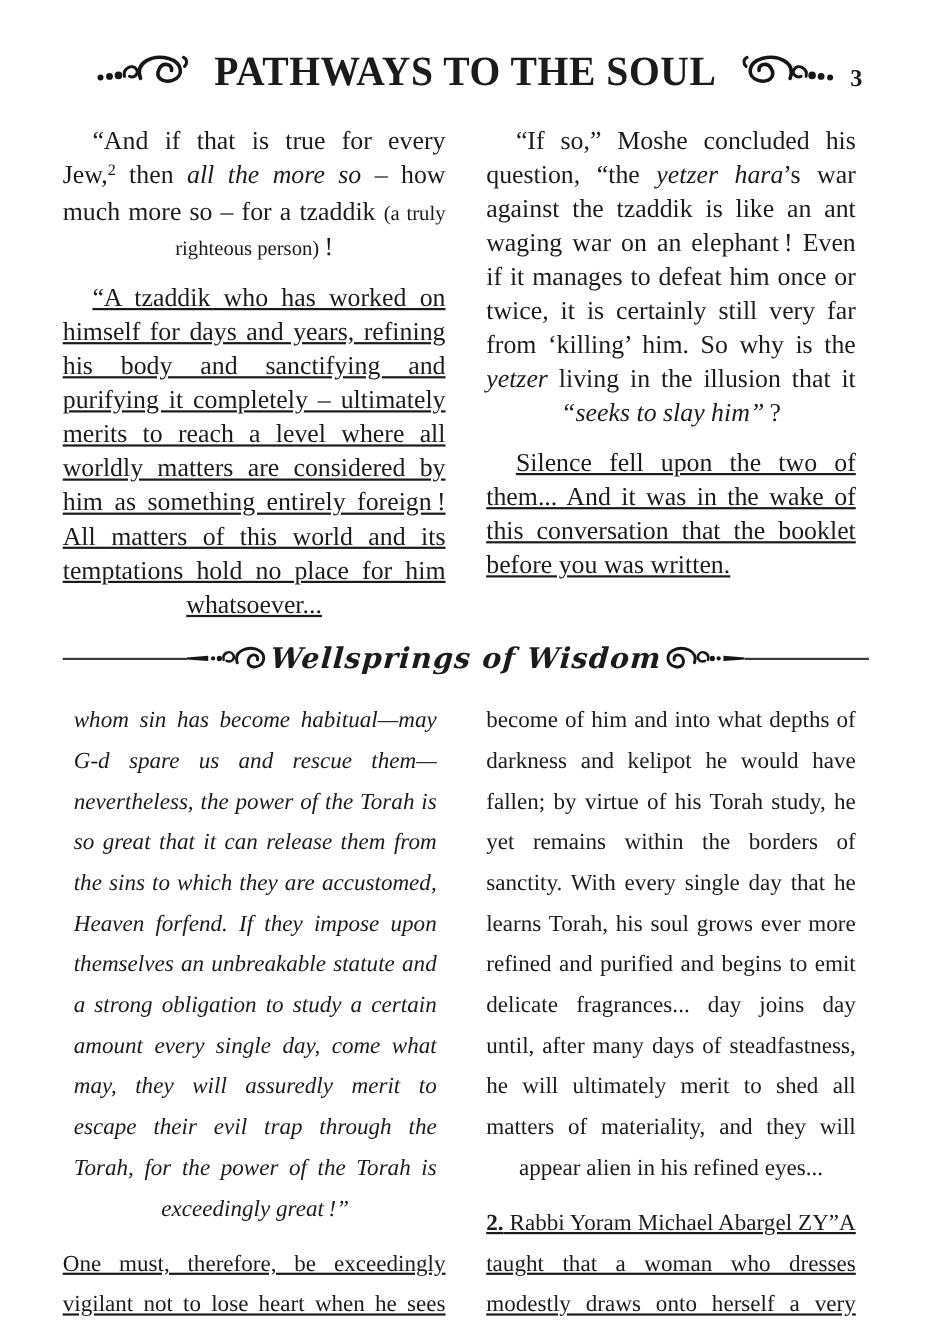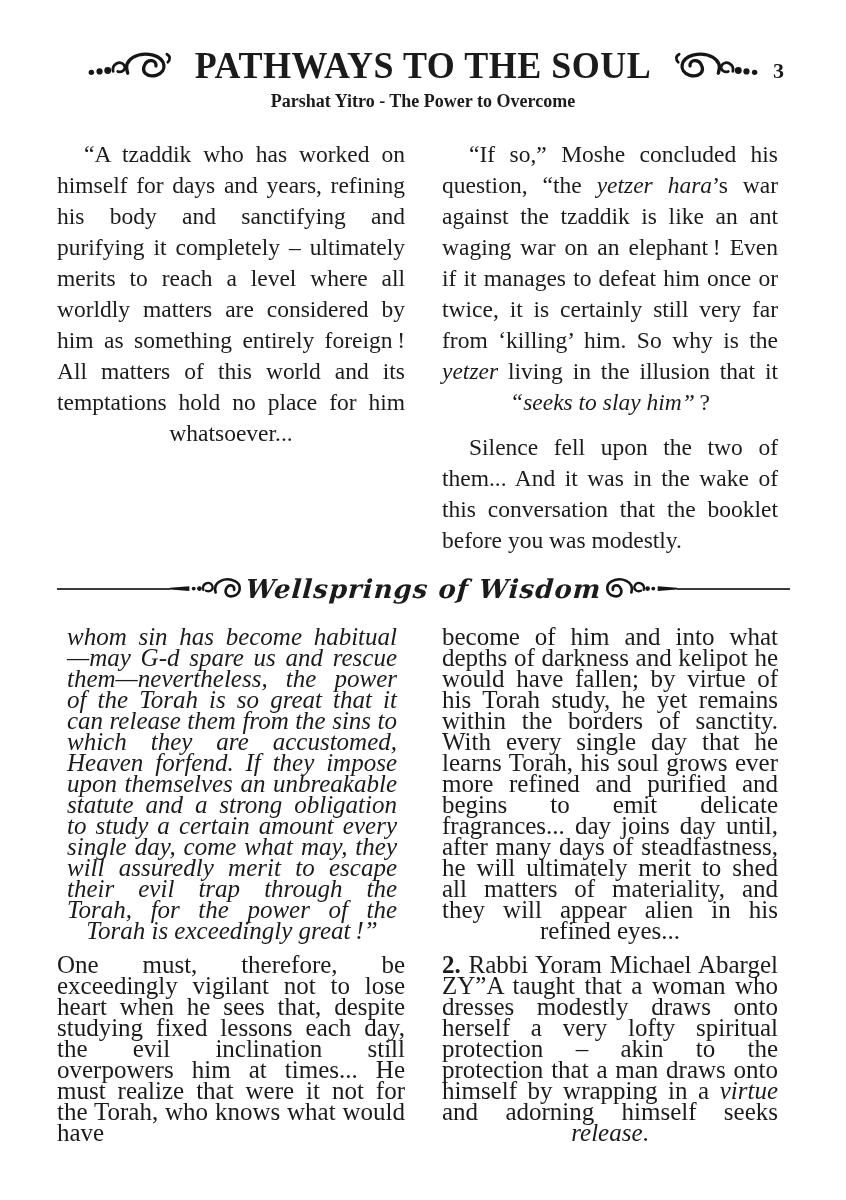--- a/index.html
+++ b/index.html
@@ -9,21 +9,21 @@
     color:#1b1b1b;
     font-family:"Liberation Serif", serif;
     overflow:hidden;
     position:relative;
   }
   .page { width:846px; height:1200px; position:relative; }
 
   
   .header { margin-top:44px; text-align:center; position:relative; }
   .title-row {
-    display:flex; align-items:flex-end; justify-content:center; gap:10px;
+    display:flex; align-items:flex-start; justify-content:center; gap:10px;
   }
   .page-title {
     font-size:36px; font-weight:bold; letter-spacing:0.5px;
     white-space:nowrap;
     transform:scaleY(1.05);
   }
   .page-number {
     position:absolute; top:14px; right:62px;
     font-size:22px; font-weight:bold;
   }
@@ -39,25 +39,25 @@
     padding-left:57px; padding-right:68px;
     gap:37px;
   }
   .col-l { width:348px; }
   .col-r { width:336px; }
   .top-cols { margin-top:27px; }
   .bot-cols { margin-top:0; }
 
   .par { text-align:justify; margin:0 0 14px 0; }
   .top-par { font-size:23.5px; line-height:31px; }
-  .bot-par { font-size:25px; line-height:21px; margin-bottom:13px; }
+  .bot-par { font-size:21px; line-height:37px; margin-bottom:13px; }
   .ind { text-indent:27px; }
   .clast { text-align-last:center; }
   .quote { font-style:italic; padding:0 8px 0 10px; }
-  .par:last-child { margin-bottom:0; }
+  .par:last-child { margin-bottom:0;text-decoration:underline; }
 
   .r-i { font-style:italic; }
   .r-b { font-weight:bold; }
   .r-sup { font-size:0.62em; position:relative; top:-0.45em; }
   .r-small { font-size:0.8em; }
 
   
   .divider {
     display:flex; align-items:center;
     margin:13px 56px 17px 57px;
@@ -105,30 +105,30 @@
           </g>
           <g fill="none" stroke="#161616" stroke-linecap="round">
             <path d="M31,26 C29,18 39,13 43,19 C46,23 41,28 36,26" stroke-width="3"></path>
             <path d="M47,28 C41,12 59,4 75,8 C89,12 91,26 79,30 C69,33 61,27 66,18 C69,12 79,13 78,20" stroke-width="3.6"></path>
             <path d="M90,7 C94,9 94,13 91,16" stroke-width="3"></path>
           </g>
         </svg>
       </span>
     </div>
     <div class="page-number">3</div>
-    <div class="subtitle">Parshat Yitro - The Power to Overcome</div>
   </div>
 
   <div class="cols top-cols">
     <div class="col-l">
+      <p class="par top-par ind clast"><span>“And if that is true for every Jew,</span><span class="r-sup">2</span><span> then </span><span class="r-i">all the more so</span><span> – how much more so – for a tzaddik </span><span class="r-small">(a truly righteous person)</span><span> !</span></p>
       <p class="par top-par ind clast"><span>“A tzaddik who has worked on himself for days and years, refining his body and sanctifying and purifying it completely – ultimately merits to reach a level where all worldly matters are considered by him as something entirely foreign ! All matters of this world and its temptations hold no place for him whatsoever...</span></p>
     </div>
     <div class="col-r">
       <p class="par top-par ind clast"><span>“If so,” Moshe concluded his question, “the </span><span class="r-i">yetzer hara</span><span>’s war against the tzaddik is like an ant waging war on an elephant ! Even if it manages to defeat him once or twice, it is certainly still very far from ‘killing’ him. So why is the </span><span class="r-i">yetzer</span><span> living in the illusion that it </span><span class="r-i">“seeks to slay him”</span><span> ?</span></p>
-      <p class="par top-par ind"><span>Silence fell upon the two of them... And it was in the wake of this conversation that the booklet before you was modestly.</span></p>
+      <p class="par top-par ind"><span>Silence fell upon the two of them... And it was in the wake of this conversation that the booklet before you was written.</span></p>
     </div>
   </div>
 
   <div class="divider">
     <div class="rule"></div>
     <span class="flourish">
       <svg width="72" height="28" viewBox="0 0 82 30">
         <g fill="#161616">
           <polygon points="0,13.6 22,11.8 22,17.2 0,15.6"></polygon>
           <circle cx="27" cy="14.5" r="2.2"></circle>

